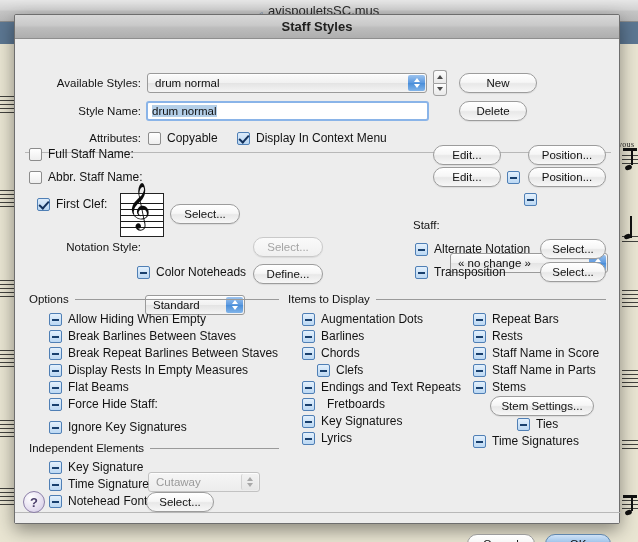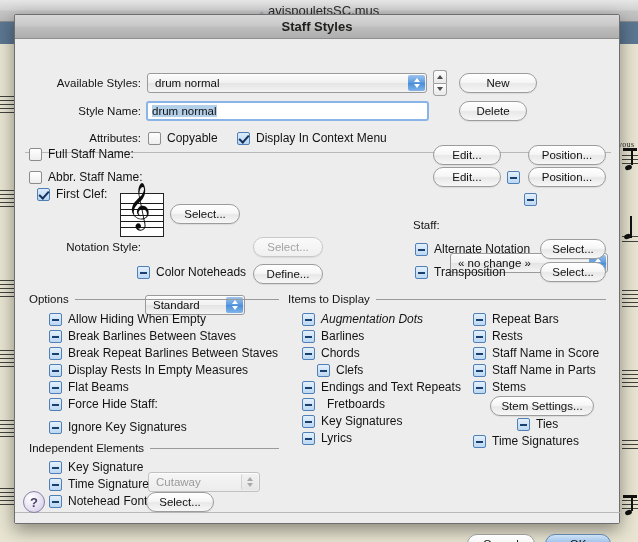--- a/index.html
+++ b/index.html
@@ -408,21 +408,21 @@
 
       <div class="cbrow abs" style="left:14px;top:131px;">
         <span class="cb"></span>
         <span>Abbr. Staff Name:</span>
       </div>
       <div class="btn abs" style="left:418px;top:128px;width:68px;">Edit...</div>
       <span class="cb mixed abs" style="left:492px;top:131px;"></span>
       <div class="btn abs" style="left:513px;top:128px;width:78px;">Position...</div>
 
       
-      <div class="cbrow abs" style="left:14px;top:148px;padding-left:8px;">
+      <div class="cbrow abs" style="left:14px;top:158px;padding-left:8px;">
         <span class="cb checked"></span>
         <span>First Clef:</span>
       </div>
       <div id="clef-box" style="left:105px;top:154px;width:44px;height:44px;">
         <div class="sline" style="top:9px;"></div>
         <div class="sline" style="top:15px;"></div>
         <div class="sline" style="top:21px;"></div>
         <div class="sline" style="top:27px;"></div>
         <div class="sline" style="top:33px;"></div>
         <div class="glyph">𝄞</div>
@@ -530,21 +530,21 @@
       </div>
       <div class="btn abs" style="left:131px;top:453px;width:68px;">Select...</div>
 
       
       <div class="grouphead abs" style="left:273px;top:254px;width:318px;">
         <span>Items to Display</span>
         <span class="rule"></span>
       </div>
 
       
-      <div class="cbrow abs" style="left:287px;top:273px;font-style:italic;">
+      <div class="cbrow abs" style="left:287px;top:273px;">
         <span class="cb mixed"></span>
         <span>Augmentation Dots</span>
       </div>
       <div class="cbrow abs" style="left:287px;top:290px;">
         <span class="cb mixed"></span>
         <span>Barlines</span>
       </div>
       <div class="cbrow abs" style="left:287px;top:307px;">
         <span class="cb mixed"></span>
         <span>Chords</span>

